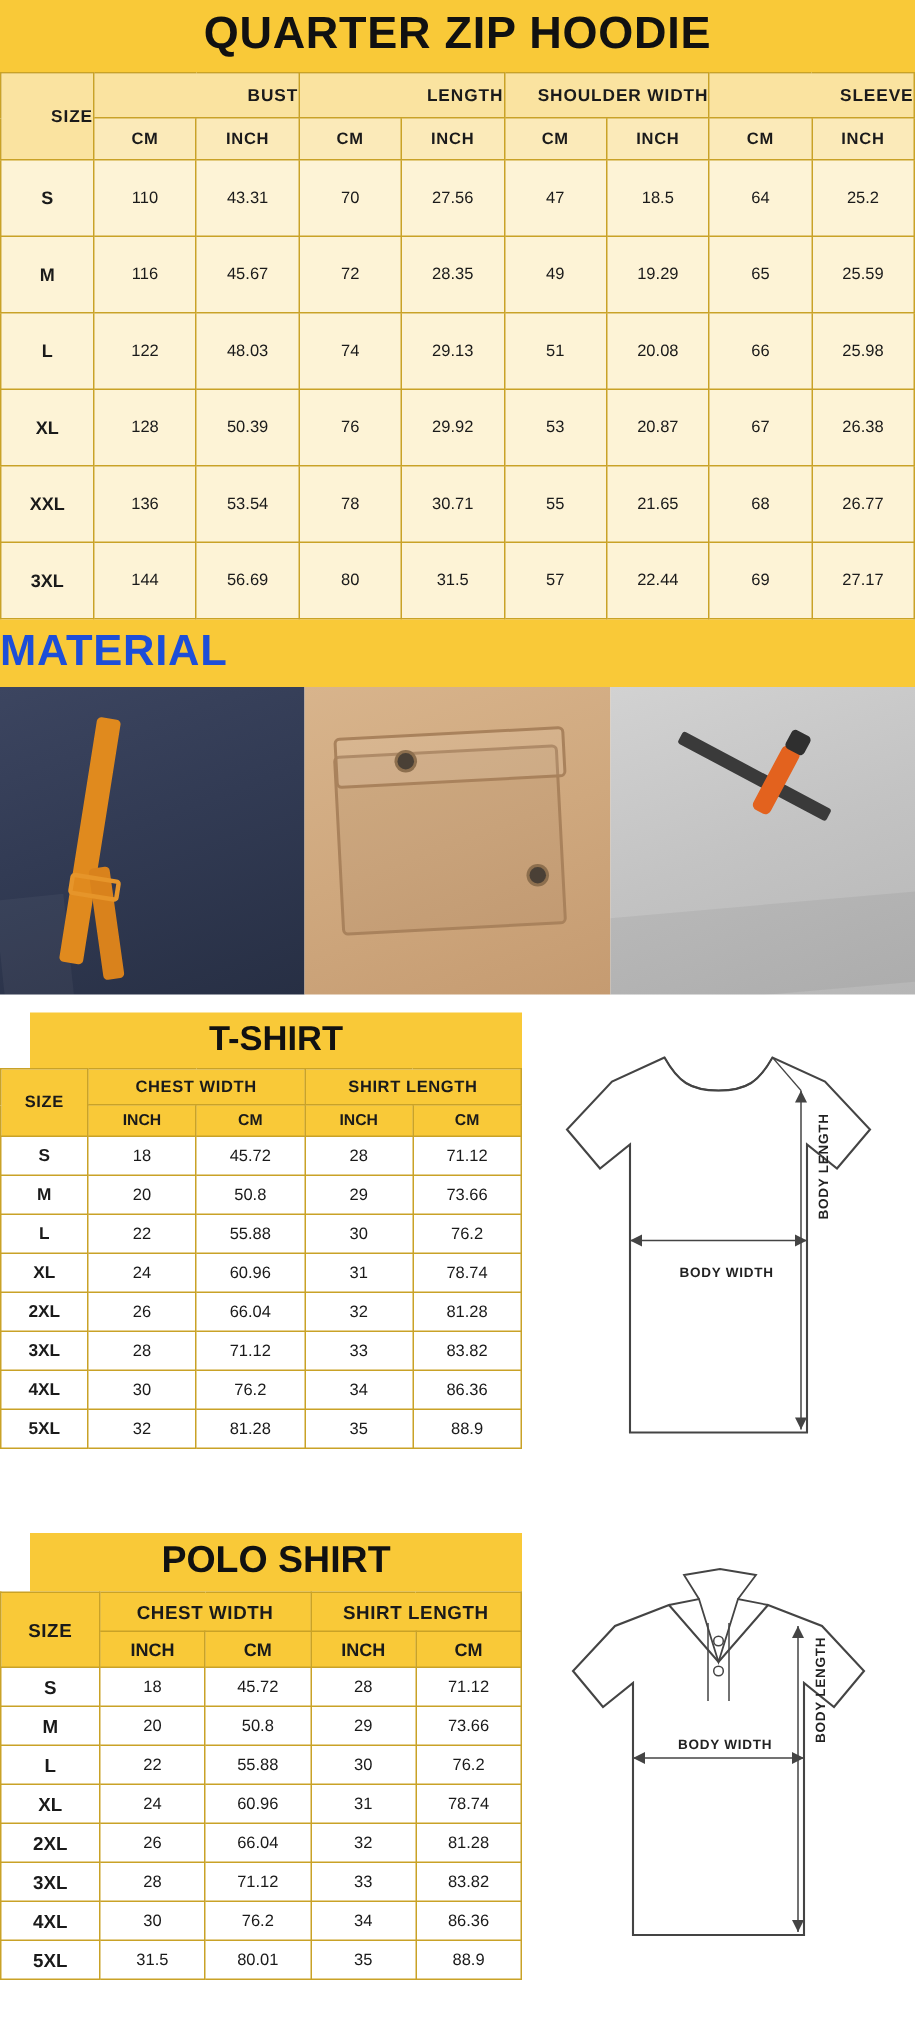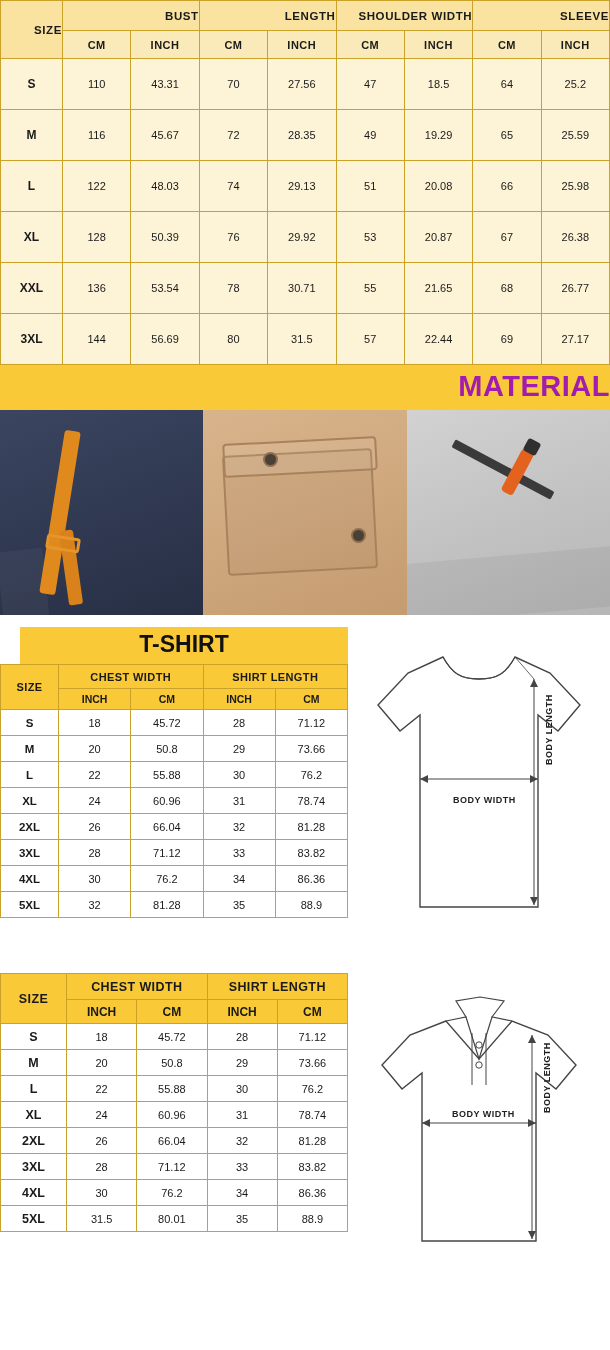--- a/index.html
+++ b/index.html
@@ -58,24 +58,24 @@
   .hoodie-table .sizecell {
     background: #fdf3d6;
     font-weight: bold;
     font-size: 12px;
   }
   .hoodie-table tbody tr td { height: 51px; }
 
   
   .material-title {
     background: #f9c938;
-    text-align: right;
+    text-align: left;
     font-size: 29px;
     font-weight: bold;
-    color: #a21caf;
+    color: #1d4ed8;
     padding: 5px 0 7px 0;
     letter-spacing: 0.5px;
   }
   .material-strip { display: flex; width: 100%; height: 205px; }
   .mat-cell { flex: 1 1 33.333%; position: relative; overflow: hidden; }
   .mat1 { background: linear-gradient(160deg,#3c4560 0%,#323b54 45%,#272f44 100%); }
   .mat2 { background: linear-gradient(160deg,#d8b48c 0%,#cfa87e 50%,#c59b71 100%); }
   .mat3 { background: linear-gradient(160deg,#d2d2d2 0%,#c3c3c3 50%,#b6b6b6 100%); }
   .mat1 .strap {
     position: absolute; left: 52px; top: 20px; width: 16px; height: 165px;
@@ -176,20 +176,21 @@
     letter-spacing: 0.5px;
   }
   .vert { transform: rotate(-90deg); transform-origin: left top; white-space: nowrap; }
   .spacer { height: 12px; background: #ffffff; }
 </style>
 </head>
 <body>
 
 <div class="page">
 
+  <div class="hoodie-title">QUARTER ZIP HOODIE</div>
 
   <table class="grid hoodie-table">
     <thead>
       <tr>
         <th class="hdr" rowspan="2" style="width:62px">SIZE</th>
         <th class="hdr" colspan="2">BUST</th>
         <th class="hdr" colspan="2">LENGTH</th>
         <th class="hdr" colspan="2">SHOULDER WIDTH</th>
         <th class="hdr" colspan="2">SLEEVE</th>
       </tr>
@@ -393,20 +394,21 @@
       </svg>
       <div class="fig-label" style="left:105px; top:168px;">BODY WIDTH</div>
       <div class="fig-label vert" style="left:196px; top:138px;">BODY LENGTH</div>
     </div>
   </div>
 
   <div class="spacer"></div>
 
   <div class="shirt-block">
     <div class="shirt-left">
+      <div class="shirt-title polo-title">POLO SHIRT</div>
       <table class="grid shirt-table polo-table">
         <thead>
           <tr>
             <th class="hdr" rowspan="2" style="width:66px">SIZE</th>
             <th class="hdr" colspan="2">CHEST WIDTH</th>
             <th class="hdr" colspan="2">SHIRT LENGTH</th>
           </tr>
           <tr>
             <th class="sub">INCH</th>
             <th class="sub">CM</th>

